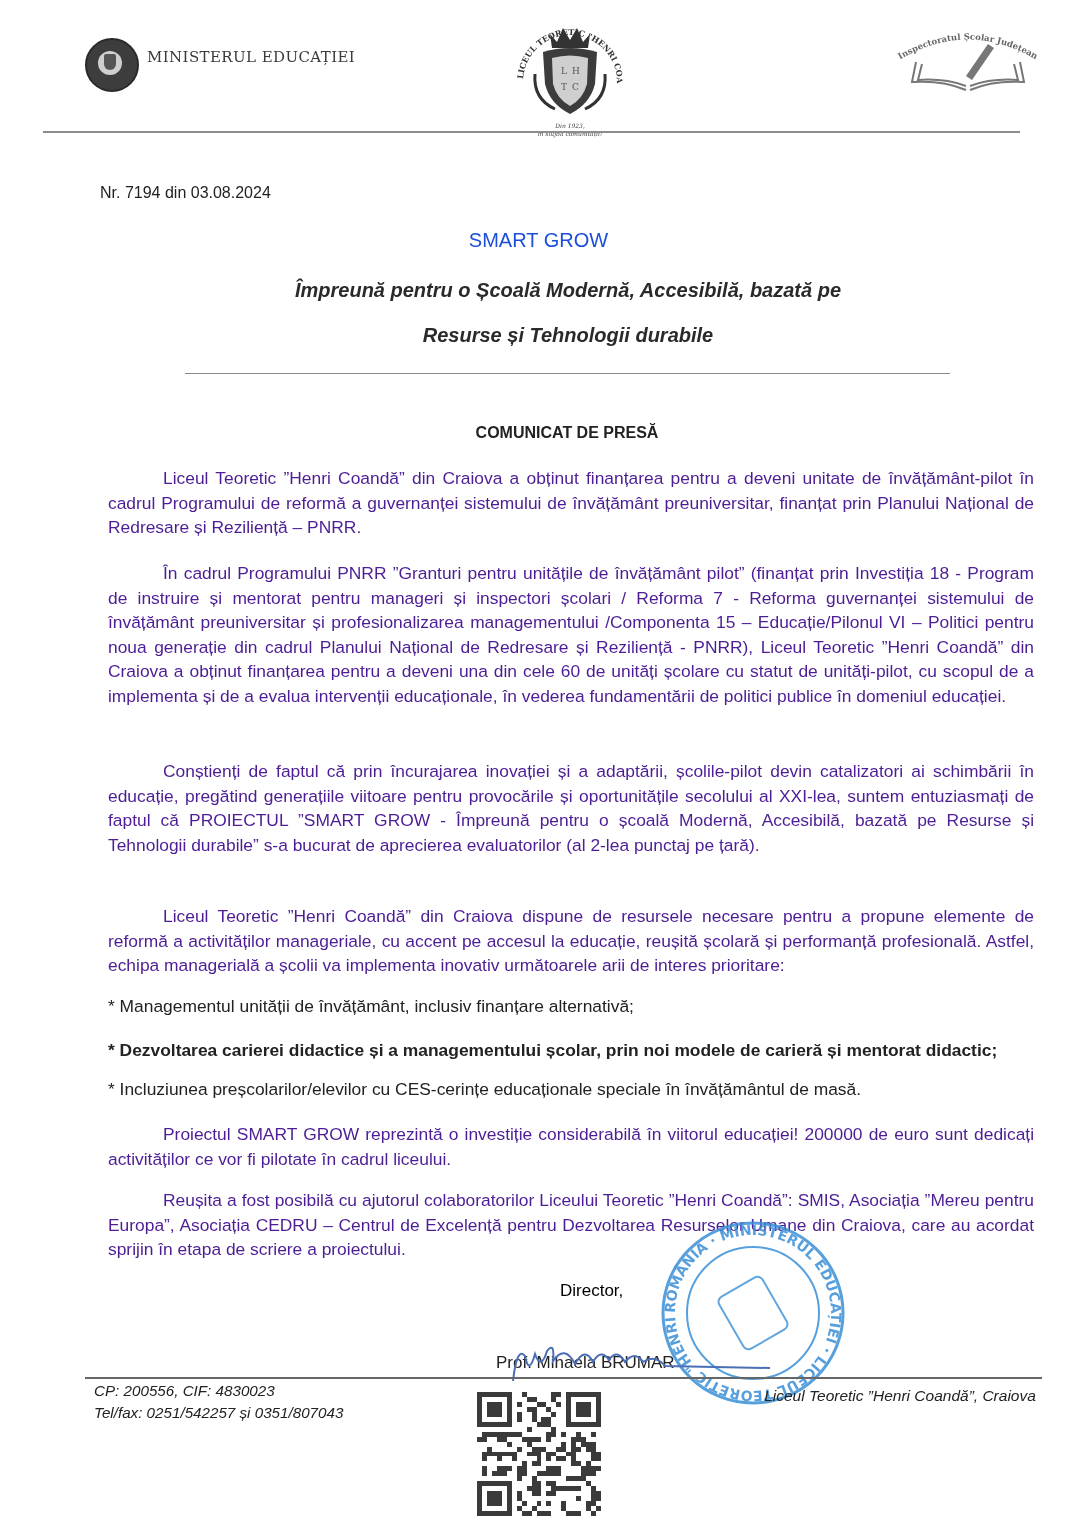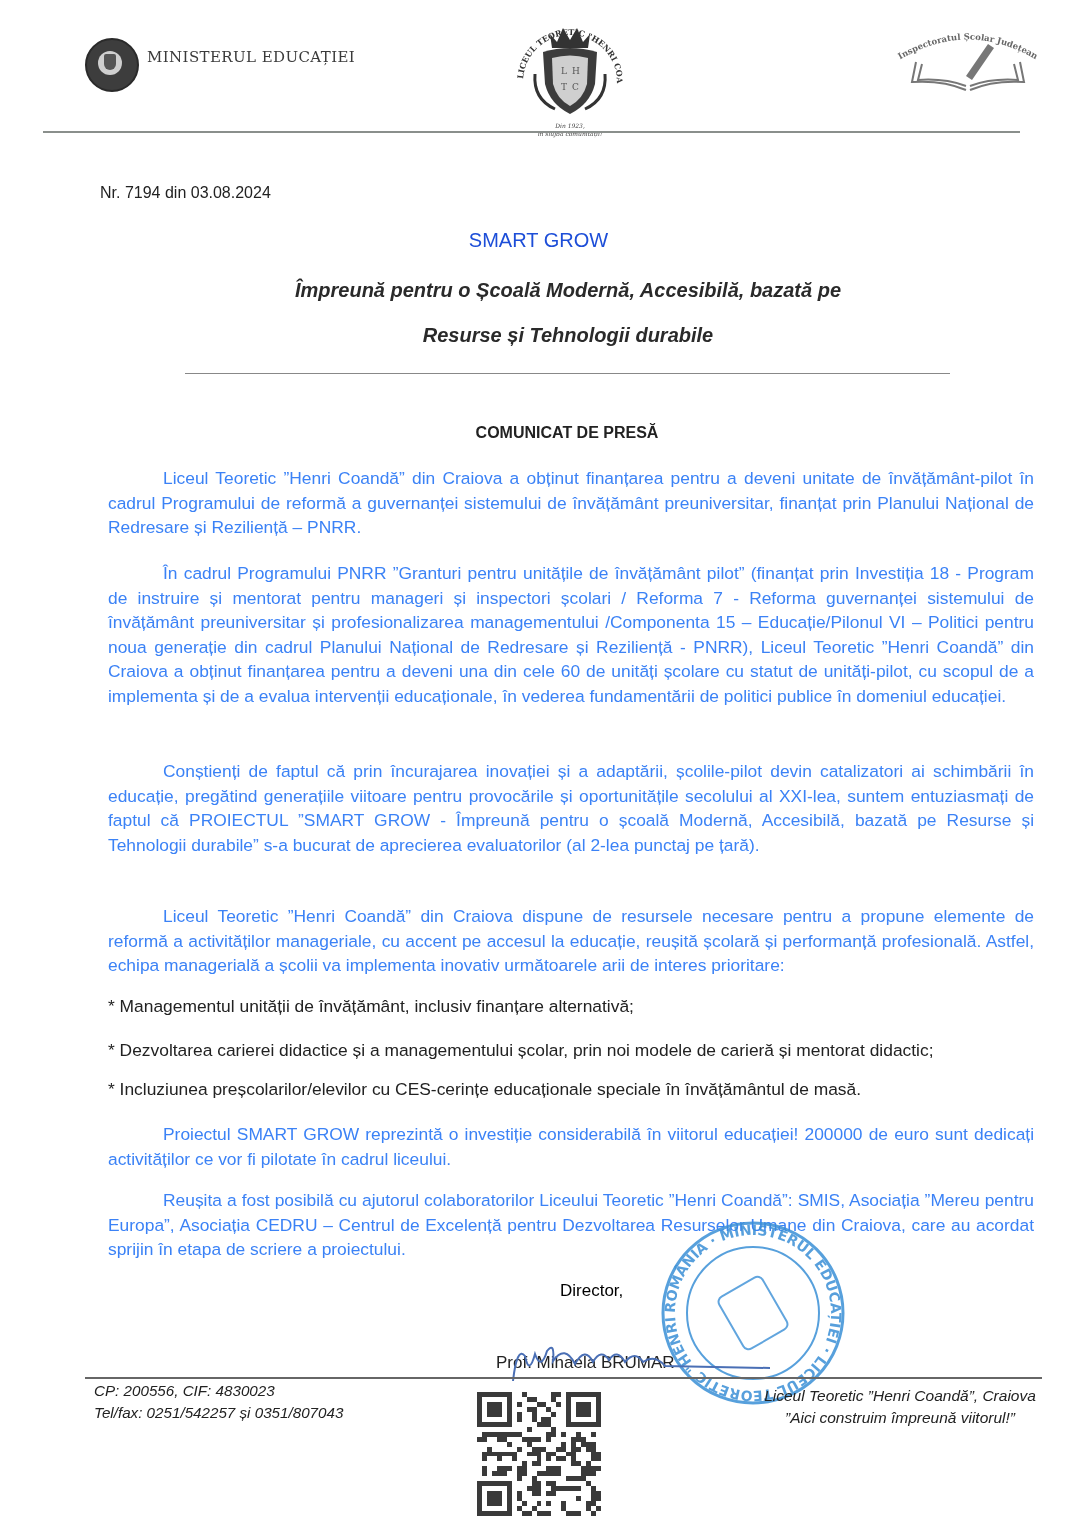--- a/index.html
+++ b/index.html
@@ -20,29 +20,29 @@
   .doc-number { left: 100px; top: 184px; font-size: 16px; color: #222; }
 
   .title-main { left: 0; width: 1077px; top: 229px; text-align: center; font-size: 20px; color: #1d4ed8; }
   .title-sub { left: 0; width: 1136px; text-align: center; font-size: 20px; font-style: italic; font-weight: bold; color: #2a2a2a; }
   .title-sub.l1 { top: 279px; }
   .title-sub.l2 { top: 324px; }
   .title-rule { left: 185px; top: 373px; width: 765px; height: 1px; background: #888; }
 
   .press-heading { left: 0; width: 1134px; top: 424px; text-align: center; font-size: 16px; font-weight: bold; color: #222; }
 
-  .para { left: 108px; width: 926px; font-size: 17.4px; line-height: 24.5px; text-align: justify; color: #3b82f6; }
+  .para { left: 108px; width: 926px; font-size: 17.4px; line-height: 24.5px; text-align: justify; color: #4c1d95; }
   .para .indent { display: inline-block; width: 55px; }
   .p1 { top: 466px; }
   .p2 { top: 561px; }
   .p3 { top: 759px; }
   .p4 { top: 904px; }
   .bullet { left: 108px; width: 930px; font-size: 17.4px; color: #222; }
   .b1 { top: 996px; }
-  .b2 { top: 1040px; }
+  .b2 { top: 1040px; font-weight: bold; }
   .b3 { top: 1079px; }
   .p5 { top: 1122px; }
   .p6 { top: 1188px; }
 
   .director { left: 560px; top: 1281px; font-size: 17px; color: #000000; }
   .director-name { left: 496px; top: 1353px; font-size: 17px; color: #222; }
 
   .stamp { left: 658px; top: 1218px; width: 190px; height: 190px; }
   .signature { left: 505px; top: 1336px; width: 270px; height: 50px; }
 
@@ -329,14 +329,13 @@
     <rect x="13" y="24" width="1" height="1" fill="#3a3a3a"></rect>
     <rect x="14" y="24" width="1" height="1" fill="#3a3a3a"></rect>
     <rect x="18" y="24" width="1" height="1" fill="#3a3a3a"></rect>
     <rect x="19" y="24" width="1" height="1" fill="#3a3a3a"></rect>
     <rect x="20" y="24" width="1" height="1" fill="#3a3a3a"></rect>
     <rect x="23" y="24" width="1" height="1" fill="#3a3a3a"></rect>
   </svg>
 
 <div class="abs footer-school">
   <div>Liceul Teoretic ”Henri Coandă”, Craiova</div>
-  <div>”Aici construim împreună viitorul!”</div>
 </div>
 
 </body></html>

